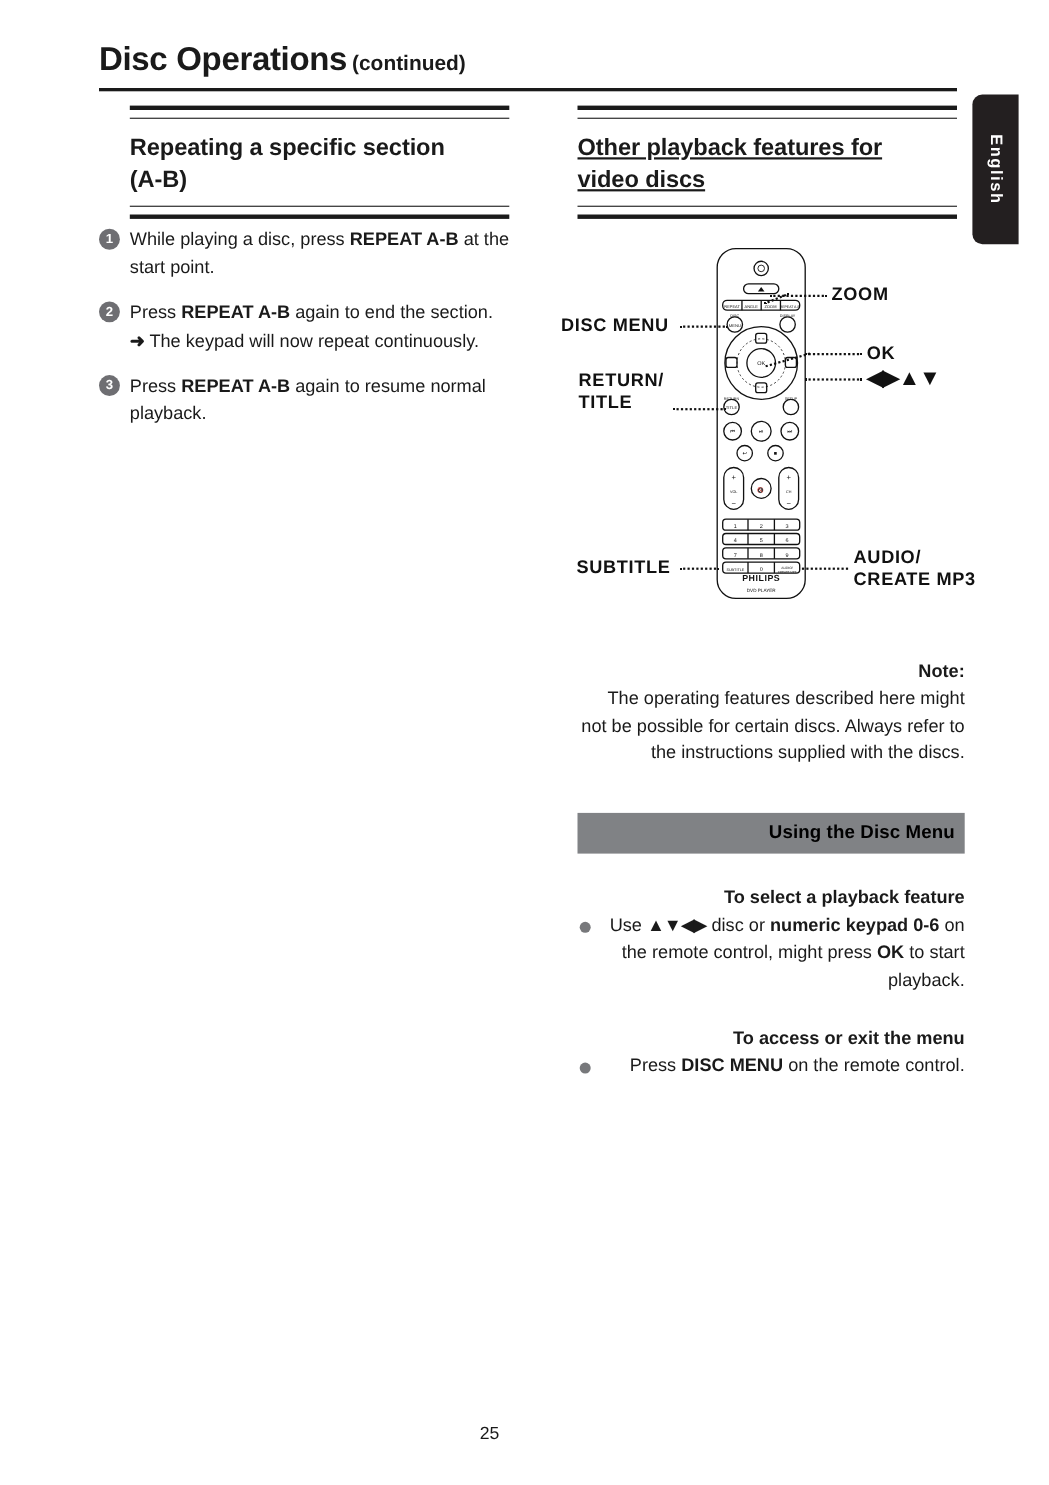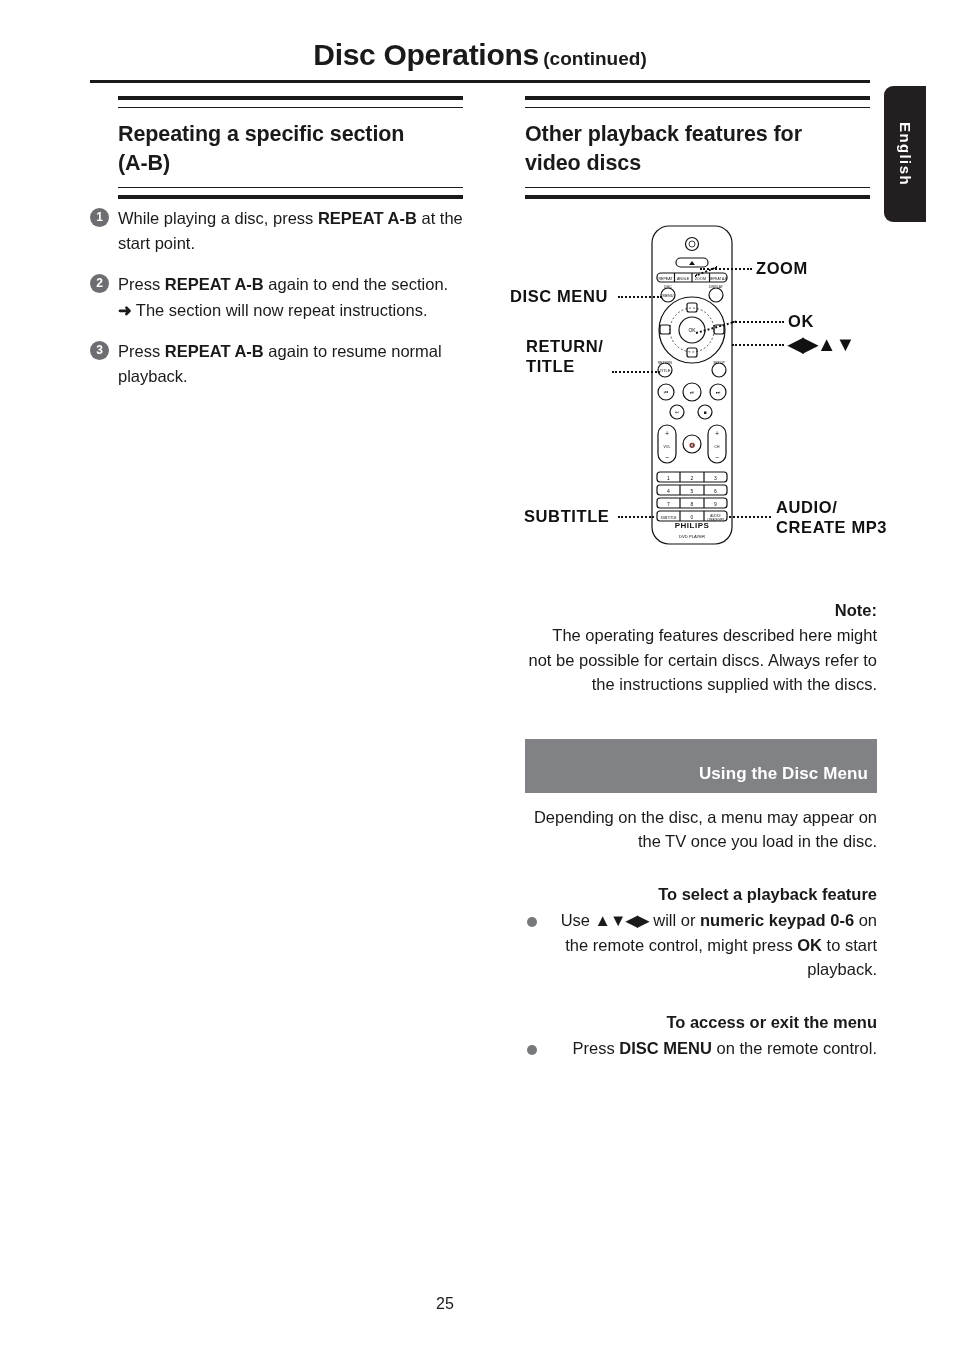--- a/index.html
+++ b/index.html
@@ -15,21 +15,21 @@
     color: #1a1a1a;
     overflow: hidden;
   }
 
   
   #page-title-row {
     position: absolute;
     left: 90px;
     top: 38px;
     width: 780px;
-    text-align: center;
+    text-align: left;
   }
   .title-main {
     font-size: 30px;
     font-weight: bold;
     letter-spacing: -0.3px;
   }
   .title-cont {
     font-size: 19px;
     font-weight: bold;
   }
@@ -64,21 +64,21 @@
     letter-spacing: 1.4px;
   }
 
   
   .column {
     position: absolute;
     top: 96px;
     width: 345px;
   }
   #col-left  { left: 118px; }
-  #col-right { left: 525px; }
+  #col-right { left: 525px; text-decoration: underline; }
 
   .sec-rule-top {
     height: 7px;
     border-top: 4px solid #1a1a1a;
     border-bottom: 1px solid #1a1a1a;
     margin-bottom: 12px;
   }
   .sec-rule-bottom {
     height: 7px;
     border-top: 1px solid #1a1a1a;
@@ -170,24 +170,24 @@
     font-size: 16.5px;
     line-height: 1.5;
     text-align: right;
   }
   .note-title { font-weight: bold; }
   .note-para { margin: 0; }
 
   #disc-menu-bar {
     margin-top: 42px;
     background: #808285;
-    color: #ffffff;
+    color: #000000;
     font-size: 17px;
     font-weight: bold;
-    padding: 22px 9px 6px 9px;
+    padding: 5px 9px 6px 9px;
     letter-spacing: 0.1px;
   }
   .after-bar { margin-top: 12px; }
 
   .sub-head {
     font-weight: bold;
     margin-top: 28px;
     margin-bottom: 0;
   }
   .bullet-item {
@@ -250,21 +250,21 @@
 <div id="left-body">
 
   <div class="step">
     <span class="step-num">1</span>
     <span>While playing a disc, press </span><span class="b">REPEAT A-B</span><span> at the start point.</span>
   </div>
 
   <div class="step">
     <span class="step-num">2</span>
     <span>Press </span><span class="b">REPEAT A-B</span><span> again to end the section.</span>
-    <span class="sub-arrow"><span class="arr">➜</span><span>The section will now repeat instructions.</span></span>
+    <span class="sub-arrow"><span class="arr">➜</span><span>The keypad will now repeat continuously.</span></span>
   </div>
 
   <div class="step">
     <span class="step-num">3</span>
     <span>Press </span><span class="b">REPEAT A-B</span><span> again to resume normal playback.</span>
   </div>
 
 
 </div>
 
@@ -393,26 +393,25 @@
 
 <div id="right-body">
 
   <div>
     <span class="note-title">Note:</span><br>
     <span>The operating features described here might not be possible for certain discs. Always refer to the instructions supplied with the discs.</span>
   </div>
 
   <div id="disc-menu-bar">Using the Disc Menu</div>
 
-  <p class="note-para after-bar">Depending on the disc, a menu may appear on the TV once you load in the disc.</p>
 
   <div class="sub-head">To select a playback feature</div>
   <div class="bullet-item">
     <span class="bullet-dot"></span>
-    <span>Use </span><span class="arrows">▲▼◀▶</span><span> will or </span><span class="b">numeric keypad 0-6</span><span> on the remote control, might press </span><span class="b">OK</span><span> to start playback.</span>
+    <span>Use </span><span class="arrows">▲▼◀▶</span><span> disc or </span><span class="b">numeric keypad 0-6</span><span> on the remote control, might press </span><span class="b">OK</span><span> to start playback.</span>
   </div>
 
   <div class="sub-head">To access or exit the menu</div>
   <div class="bullet-item">
     <span class="bullet-dot"></span>
     <span>Press </span><span class="b">DISC MENU</span><span> on the remote control.</span>
   </div>
 
 </div>
 

